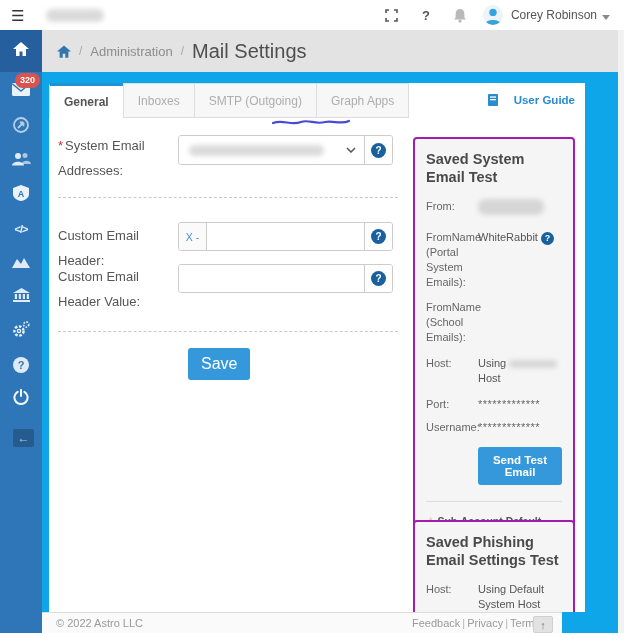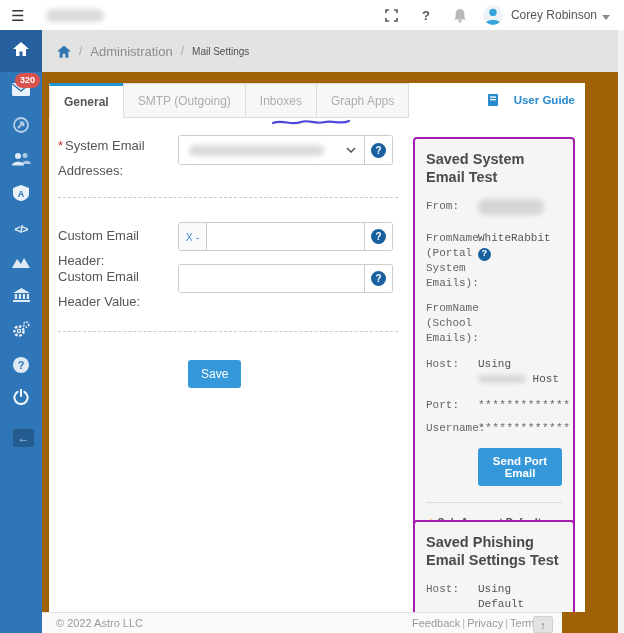--- a/index.html
+++ b/index.html
@@ -26,21 +26,21 @@
   .user-name { font-size: 12px; color: #555; margin: 0 5px 0 8px; }
   .caret { margin-right: 14px; }
   
   .breadcrumb-bar {
     position: absolute; left: 42px; top: 30px; width: 582px; height: 42px;
     background: #e3e3e3; display: flex; align-items: center; padding-left: 15px;
     font-size: 13px; z-index: 10;
   }
   .bc-sep { color: #aaa; margin: 0 8px; font-size: 12px; }
   .bc-item1 { color: #8c8c8c; }
-  .bc-item2 { color: #4f4f4f; font-size: 10px; }
+  .bc-item2 { color: #4f4f4f; font-size: 20px; }
   
   .sidebar {
     position: absolute; left: 0; top: 30px; width: 42px; height: 603px;
     background: #2f76b8; z-index: 20; display: flex; flex-direction: column; align-items: center;
   }
   .sb-item { width: 42px; height: 34px; display: flex; align-items: center; justify-content: center; cursor: pointer; position: relative; }
   .sb-item.active { height: 42px; background: #255f9e; }
   .sb-badge {
     position: absolute; left: 15px; top: 1px; background: #d9534f; color: #fff;
     font-size: 9px; font-weight: bold; padding: 3px 5px 2px; border-radius: 8px; line-height: 1.1;
@@ -49,21 +49,21 @@
   .sb-help-circle {
     width: 16px; height: 16px; border-radius: 50%; background: rgba(255,255,255,.85);
     color: #2f76b8; font-size: 11px; font-weight: bold; display: flex; align-items: center; justify-content: center;
   }
   .collapse-btn {
     position: absolute; left: 13px; top: 399px; width: 21px; height: 18px;
     background: rgba(0,0,0,.22); border-radius: 2px; display: flex; align-items: center; justify-content: center;
     color: rgba(230,238,246,.75); font-size: 12px; cursor: pointer;
   }
   
-  .main { position: absolute; left: 42px; top: 72px; width: 582px; height: 561px; background: #a16207; }
+  .main { position: absolute; left: 42px; top: 72px; width: 582px; height: 561px; background: #0ea5e9; }
   .panel {
     position: absolute; left: 7px; top: 11px; width: 536px; height: 529px;
     background: #fff; overflow: hidden;
   }
   
   .tabs { position: absolute; left: 0; top: 0; display: flex; }
   .tab {
     height: 35px; padding: 0 14px; display: flex; align-items: center;
     border: 1px solid #ddd; margin-left: -1px; font-size: 12px;
     background: #f7f7f7; color: #aeaeae; cursor: pointer;
@@ -100,32 +100,32 @@
     font-size: 10px; font-weight: bold; display: inline-flex; align-items: center; justify-content: center;
     cursor: pointer; flex: none;
   }
   .help-circle.sm { width: 13px; height: 13px; font-size: 9px; }
   .select-face { flex: 1; position: relative; display: flex; align-items: center; cursor: pointer; background: #fff; }
   .select-face .blob { width: 135px; height: 11px; margin-left: 10px; }
   .select-face svg { position: absolute; right: 8px; }
   .dashed-div { position: absolute; left: 9px; width: 340px; border-top: 1px dashed #c9c9c9; }
   .btn {
     background: #3598db; color: #fff; border: none; border-radius: 3px;
-    font-family: "Liberation Sans", sans-serif; font-size: 12px; cursor: pointer; margin-top: 12px;
+    font-family: "Liberation Sans", sans-serif; font-size: 16px; cursor: pointer;
   }
   .save-btn { position: absolute; left: 139px; top: 265px; padding: 7px 13px; }
   
   .card {
     position: absolute; left: 364px; width: 162px;
     background: #f5f5f5; border: 2px solid #a21caf; border-radius: 4px; padding: 11px;
   }
   .card1 { top: 54px; }
   .card2 { top: 437px; height: 185px; }
   .card-title { font-size: 14.5px; font-weight: bold; color: #4a4a4a; line-height: 1.25; margin-bottom: 13px; }
-  .crow { display: flex; font-size: 11px; margin-bottom: 11px; line-height: 1.35; font-family: Liberation Mono, monospace; }
+  .crow { display: flex; font-size: 11px; margin-bottom: 11px; line-height: 1.35; }
   .clbl { width: 52px; flex: none; color: #666; }
   .cval { flex: 1; color: #555; }
   .cval .inline-blob { width: 48px; height: 8px; vertical-align: middle; }
   .from-blob { width: 66px; height: 16px; }
   .stars { letter-spacing: .5px; color: #666; }
   .send-btn { margin-left: 52px; margin-top: 2px; padding: 7px 9px; font-size: 11.5px; font-weight: bold; }
   .card-hr { border: none; border-top: 1px solid #ddd; margin: 16px 0 12px; }
   .warn { font-size: 10.5px; color: #8a8a8a; line-height: 1.4; }
   .warn .wicon { color: #f0ad4e; margin-right: 2px; }
   .warn b { color: #555; }
@@ -285,22 +285,22 @@
   <div class="collapse-btn">
     <span>←</span>
   </div>
 </div>
 
 <div class="main">
   <div class="panel">
 
     <div class="tabs">
       <div class="tab active">General</div>
+      <div class="tab">Inboxes</div>
       <div class="tab">SMTP (Outgoing)</div>
-      <div class="tab">Inboxes</div>
       <div class="tab">Graph Apps</div>
     </div>
     <span class="squiggle">
       <svg width="80" height="10" viewBox="0 0 80 10">
         <path d="M2 6 C 12 2, 20 9, 30 5 C 38 2, 44 8, 54 5 C 62 3, 70 8, 78 4" stroke="#4b48d8" stroke-width="2.2" fill="none" stroke-linecap="round"></path>
       </svg>
     </span>
     <div class="user-guide">
       <span style="display:flex;">
         <svg width="10" height="12" viewBox="0 0 10 12">
@@ -369,21 +369,21 @@
           <span>Host</span></span>
       </div>
       <div class="crow" style="margin-bottom:8px;">
         <span class="clbl">Port:</span>
         <span class="cval stars">*************</span>
       </div>
       <div class="crow">
         <span class="clbl">Username:</span>
         <span class="cval stars">*************</span>
       </div>
-      <button class="btn send-btn">Send Port Email</button>
+      <button class="btn send-btn">Send Test Email</button>
       <hr class="card-hr">
       <div class="warn">
         <span class="wicon">⚠</span><b>Sub-Account Default Settings:</b>
         <span>Your settings will be used as the default settings in your sub-accounts.</span>
       </div>
     </div>
 
     <div class="card card2">
       <div class="card-title">Saved Phishing Email Settings Test</div>
       <div class="crow">

